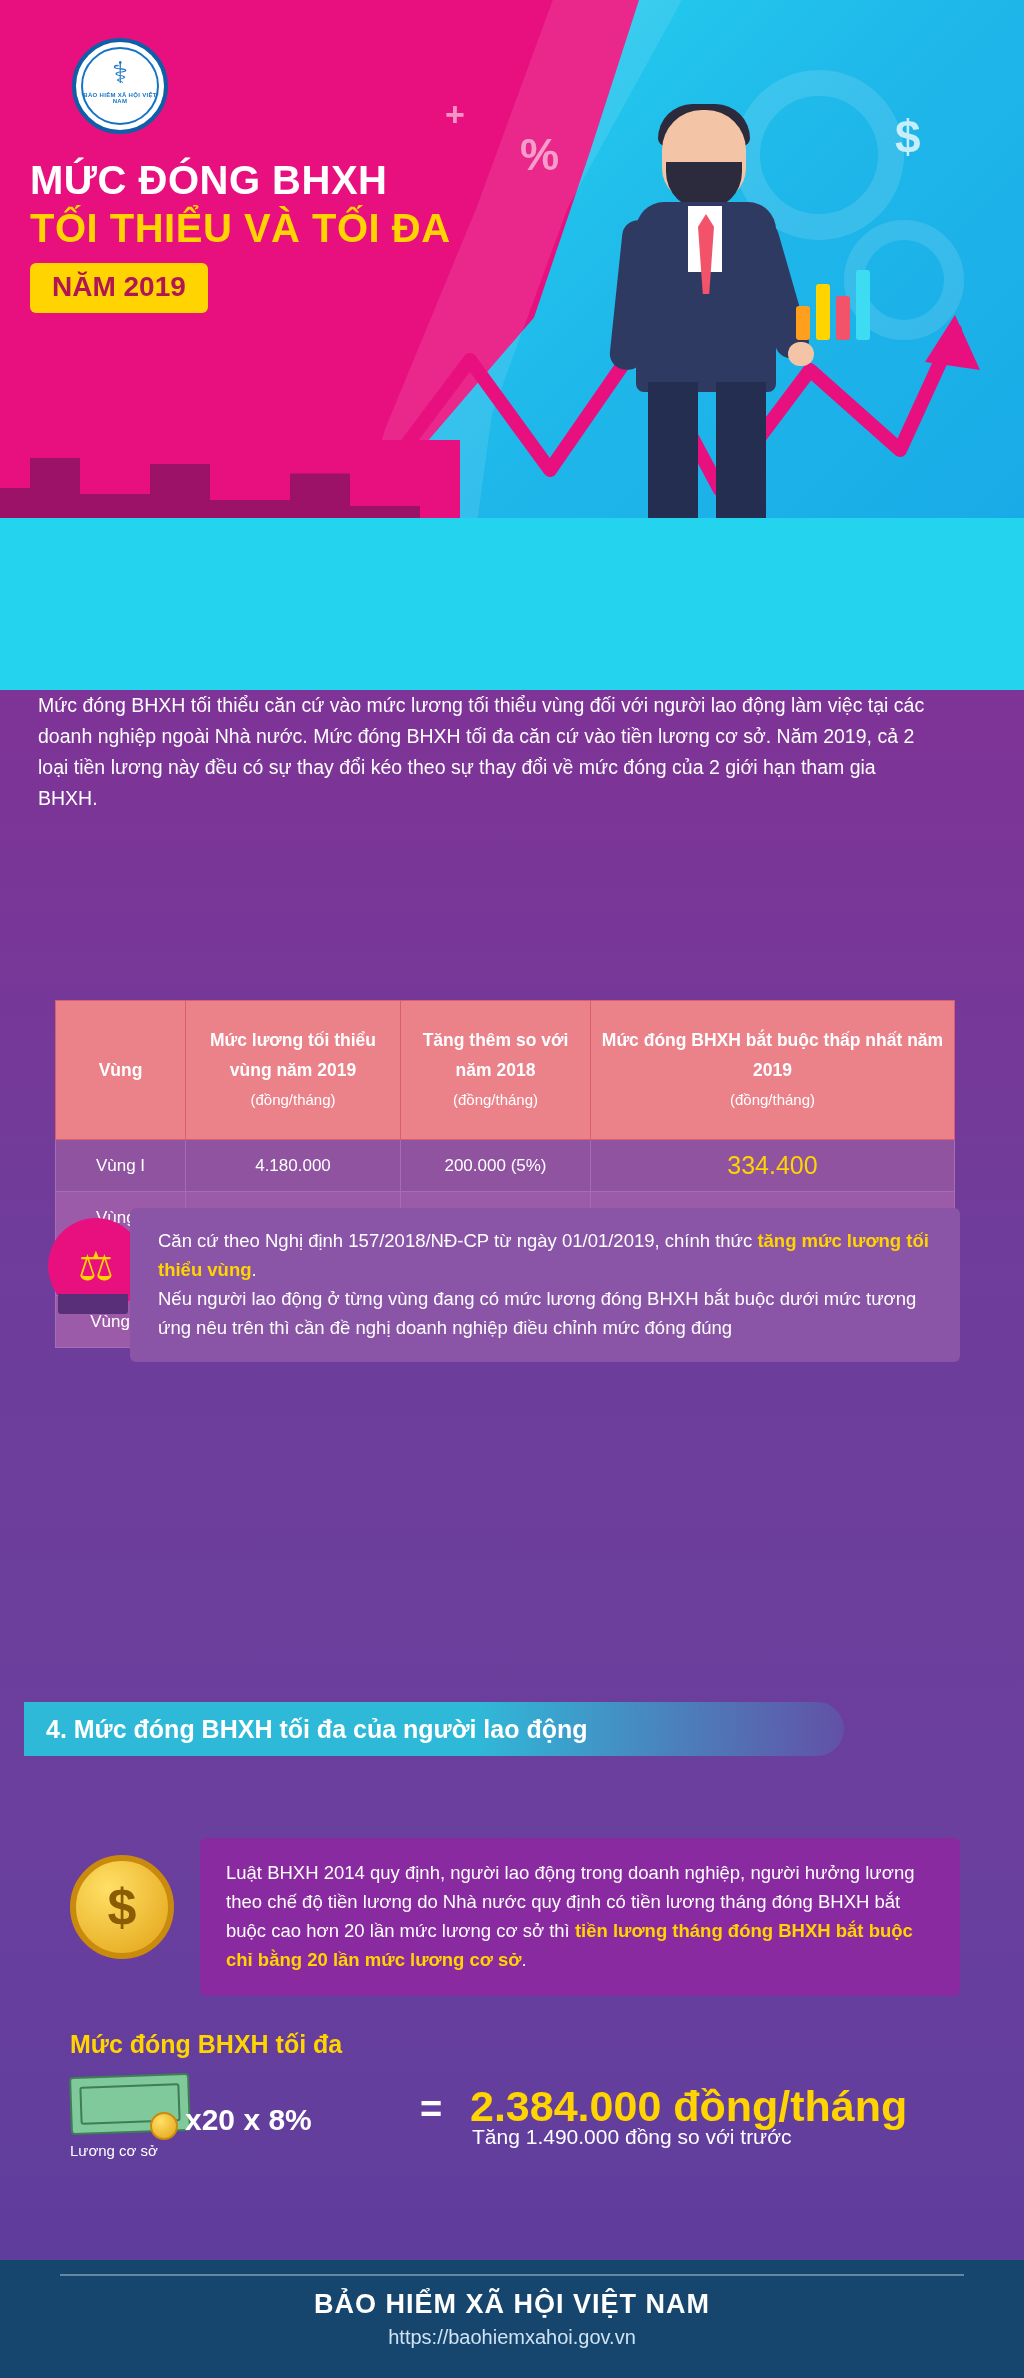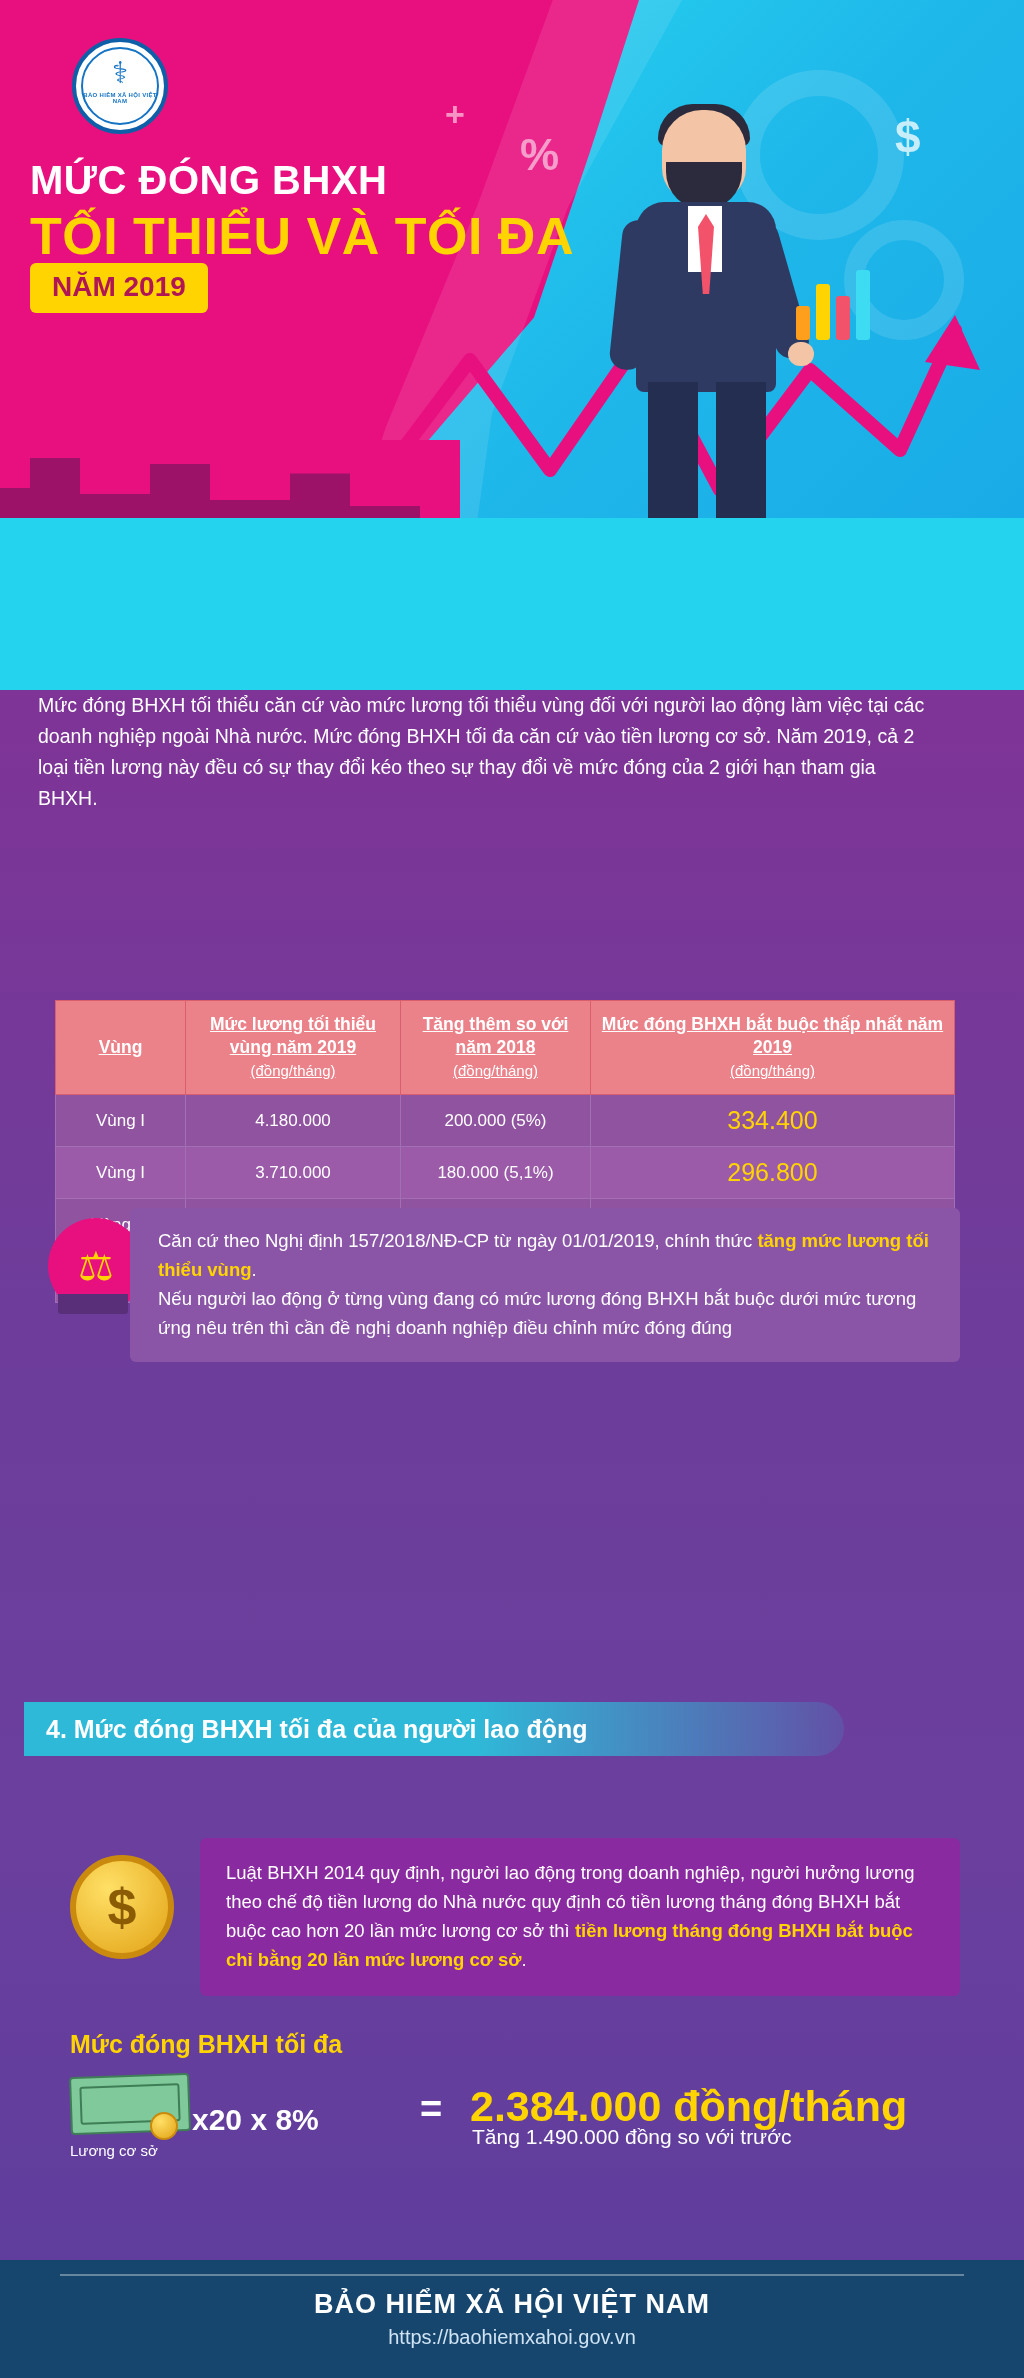--- a/index.html
+++ b/index.html
@@ -82,21 +82,21 @@
     width: 76px; margin-top: 4px;
   }
 
   .hero-title1 {
     position: absolute; left: 30px; top: 158px;
     font-size: 40px; font-weight: bold; color: #ffffff;
     letter-spacing: .5px;
   }
   .hero-title2 {
     position: absolute; left: 30px; top: 206px;
-    font-size: 52px; font-weight: bold; color: #ffd400;
+    font-size: 40px; font-weight: bold; color: #ffd400;
     letter-spacing: .5px;
   }
   .hero-year {
     position: absolute; left: 30px; top: 263px;
     background: #ffd400; color: #b01656;
     font-size: 28px; font-weight: bold;
     padding: 8px 22px 10px 22px;
     border-radius: 6px;
   }
 
@@ -176,24 +176,23 @@
   
   .tbl {
     position: absolute; left: 55px; top: 1000px;
     width: 900px;
     border-collapse: collapse;
     color: #fff;
   }
   .tbl th {
     background: #eb8189;
     border: 1px solid #d95f6e;
-    padding: 12px 8px;
-    font-size: 17.5px; font-weight: bold; line-height: 23px;
+    padding: 24px 8px;
+    font-size: 17.5px; font-weight: bold; line-height: 30px;
     vertical-align: middle;
-    text-decoration: underline;
   }
   .tbl th .unit { font-weight: normal; font-size: 15px; display: block; }
   .tbl td {
     border: 1px solid #a36fb4;
     padding: 11px 8px;
     font-size: 17px;
     text-align: center;
     background: #90539f;
   }
   .tbl tr:nth-child(even) td { background: #9b5ba9; }
@@ -261,21 +260,21 @@
     width: 28px; height: 28px; border-radius: 50%;
     background: radial-gradient(circle at 35% 30%, #ffe066, #e2a215);
     border: 2px solid #c98a0e;
   }
   .money-label {
     position:absolute; left: 70px; top: 2142px;
     color:#fff; font-size: 15px;
   }
   .formula {
     position:absolute; left: 185px; top: 2103px;
-    color:#fff; font-size: 30px; font-weight: bold; margin-left: 7px;
+    color:#fff; font-size: 30px; font-weight: bold;
   }
   .eq {
     position:absolute; left: 420px; top: 2088px;
     color:#fff; font-size: 38px; font-weight: bold;
   }
   .result {
     position:absolute; left: 470px; top: 2082px;
     color:#ffd400; font-size: 43px; font-weight: bold;
   }
   .result-sub {

